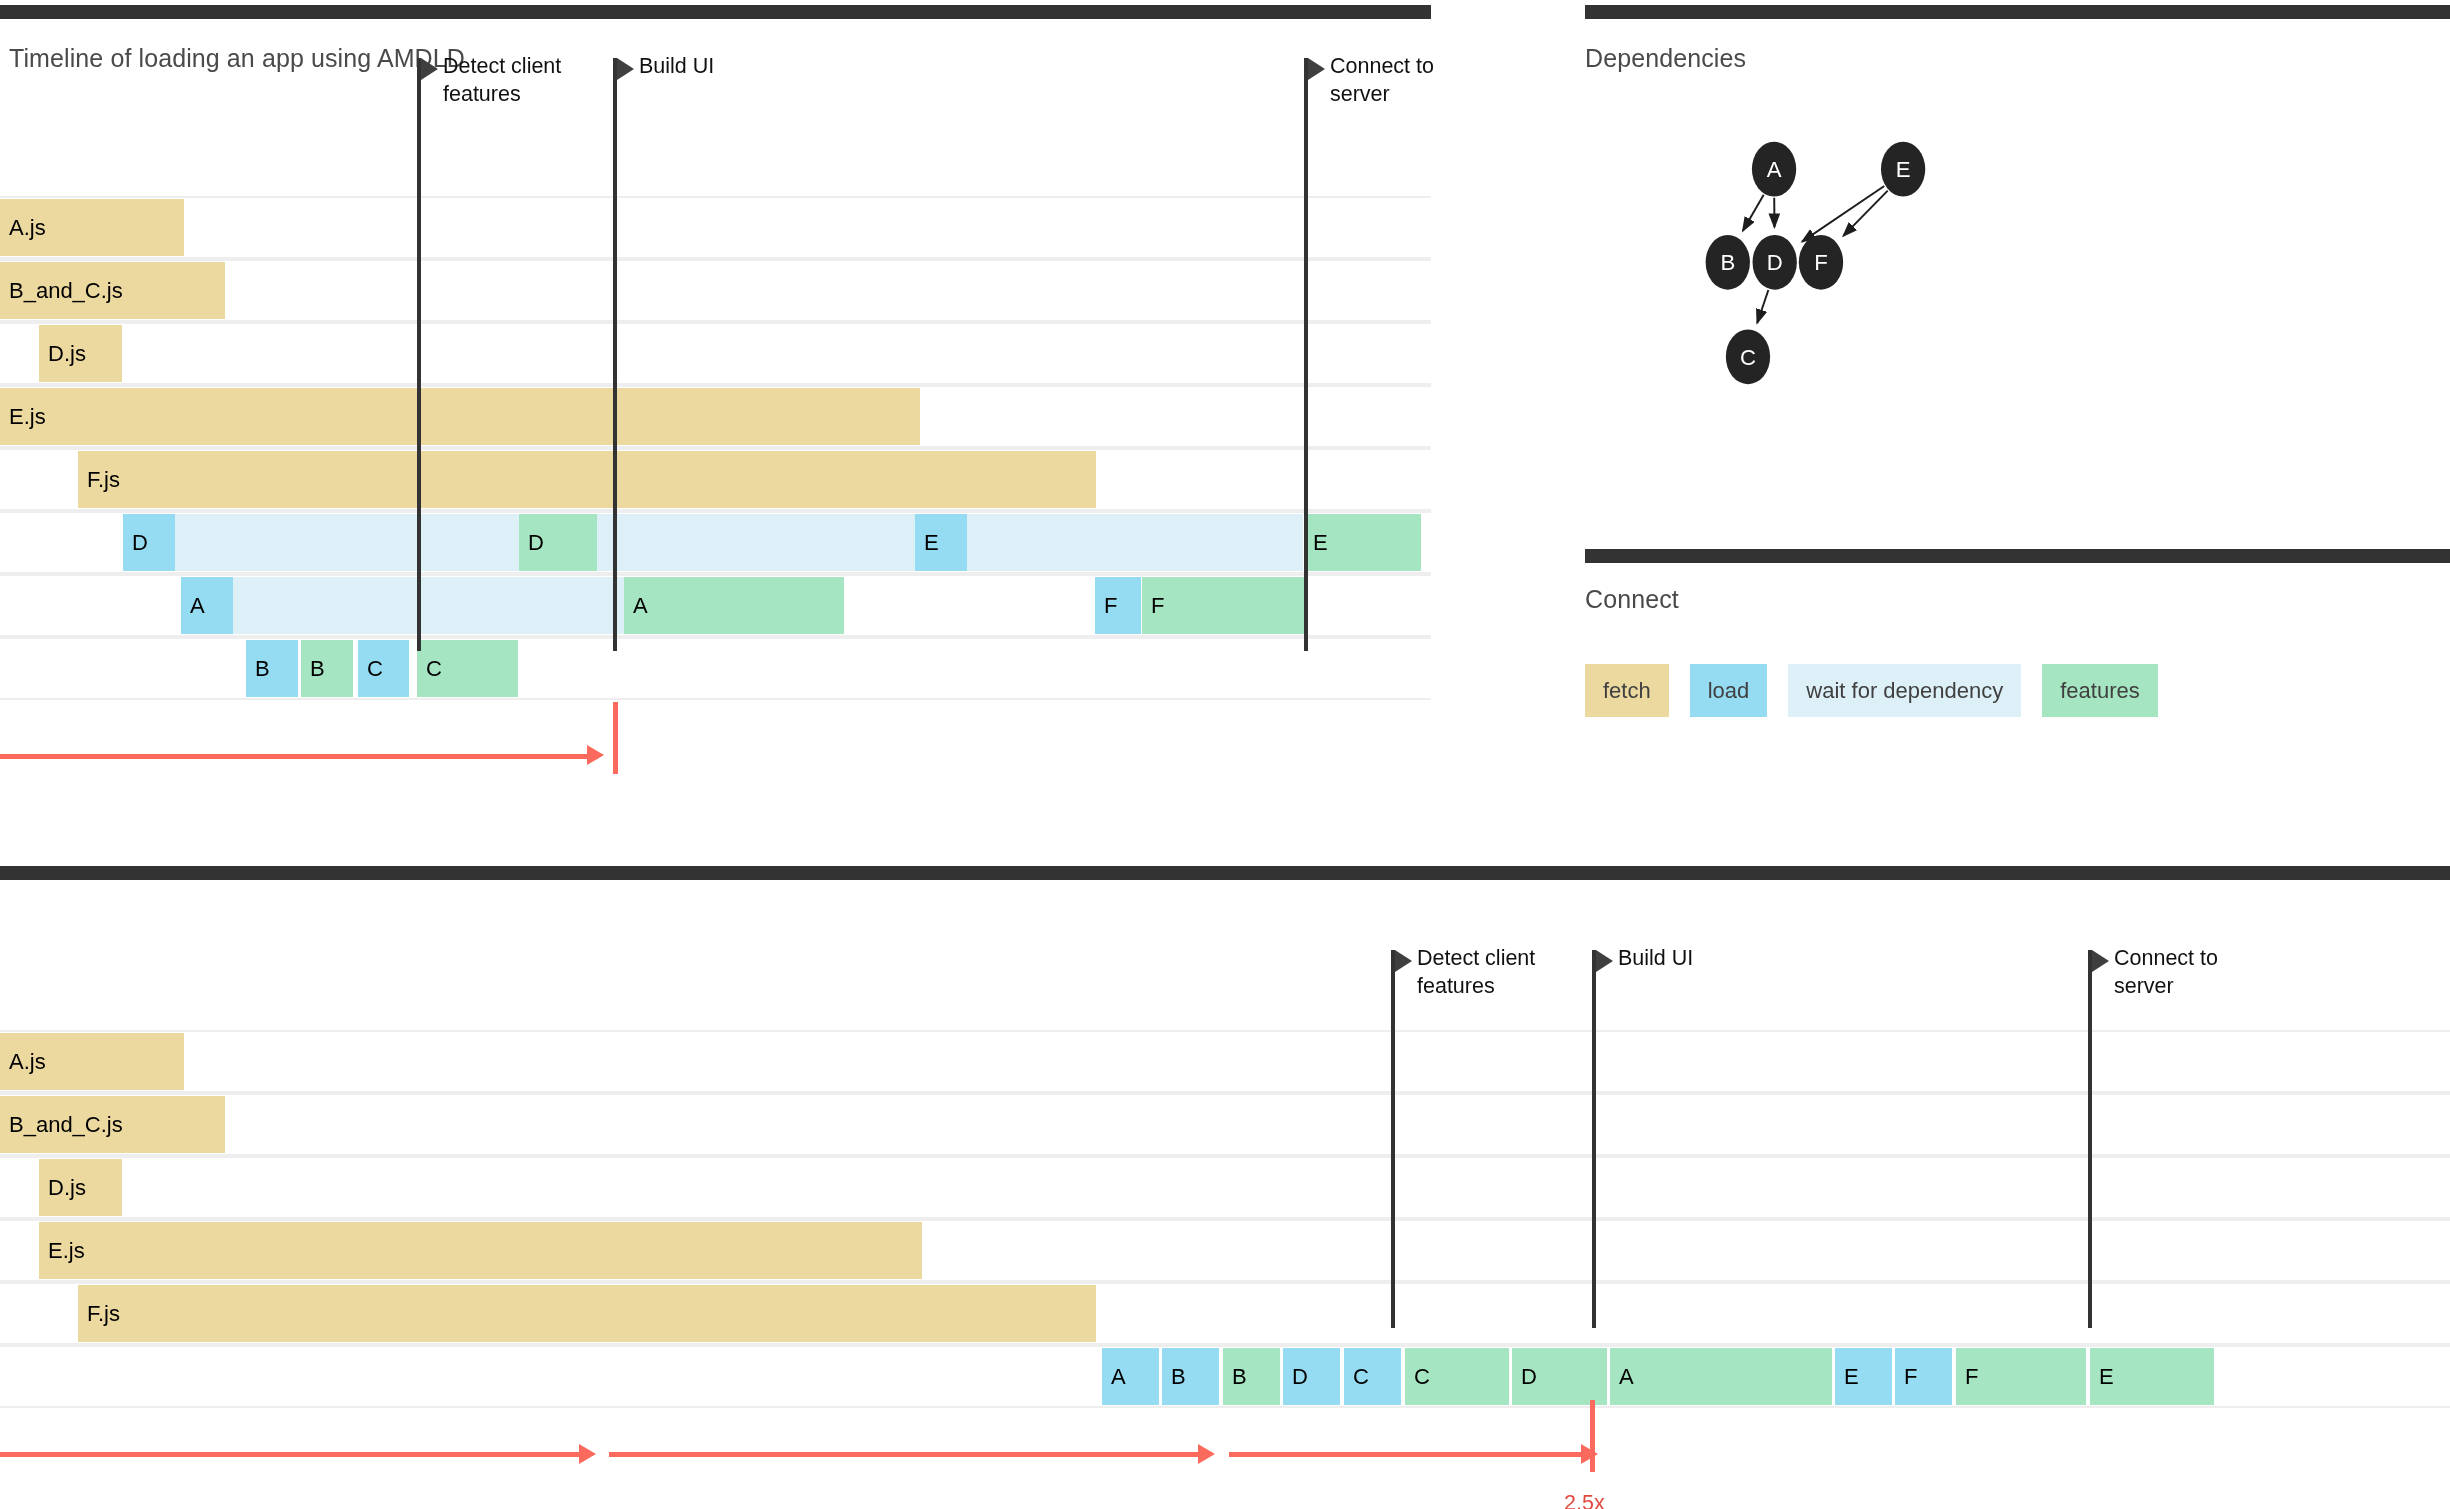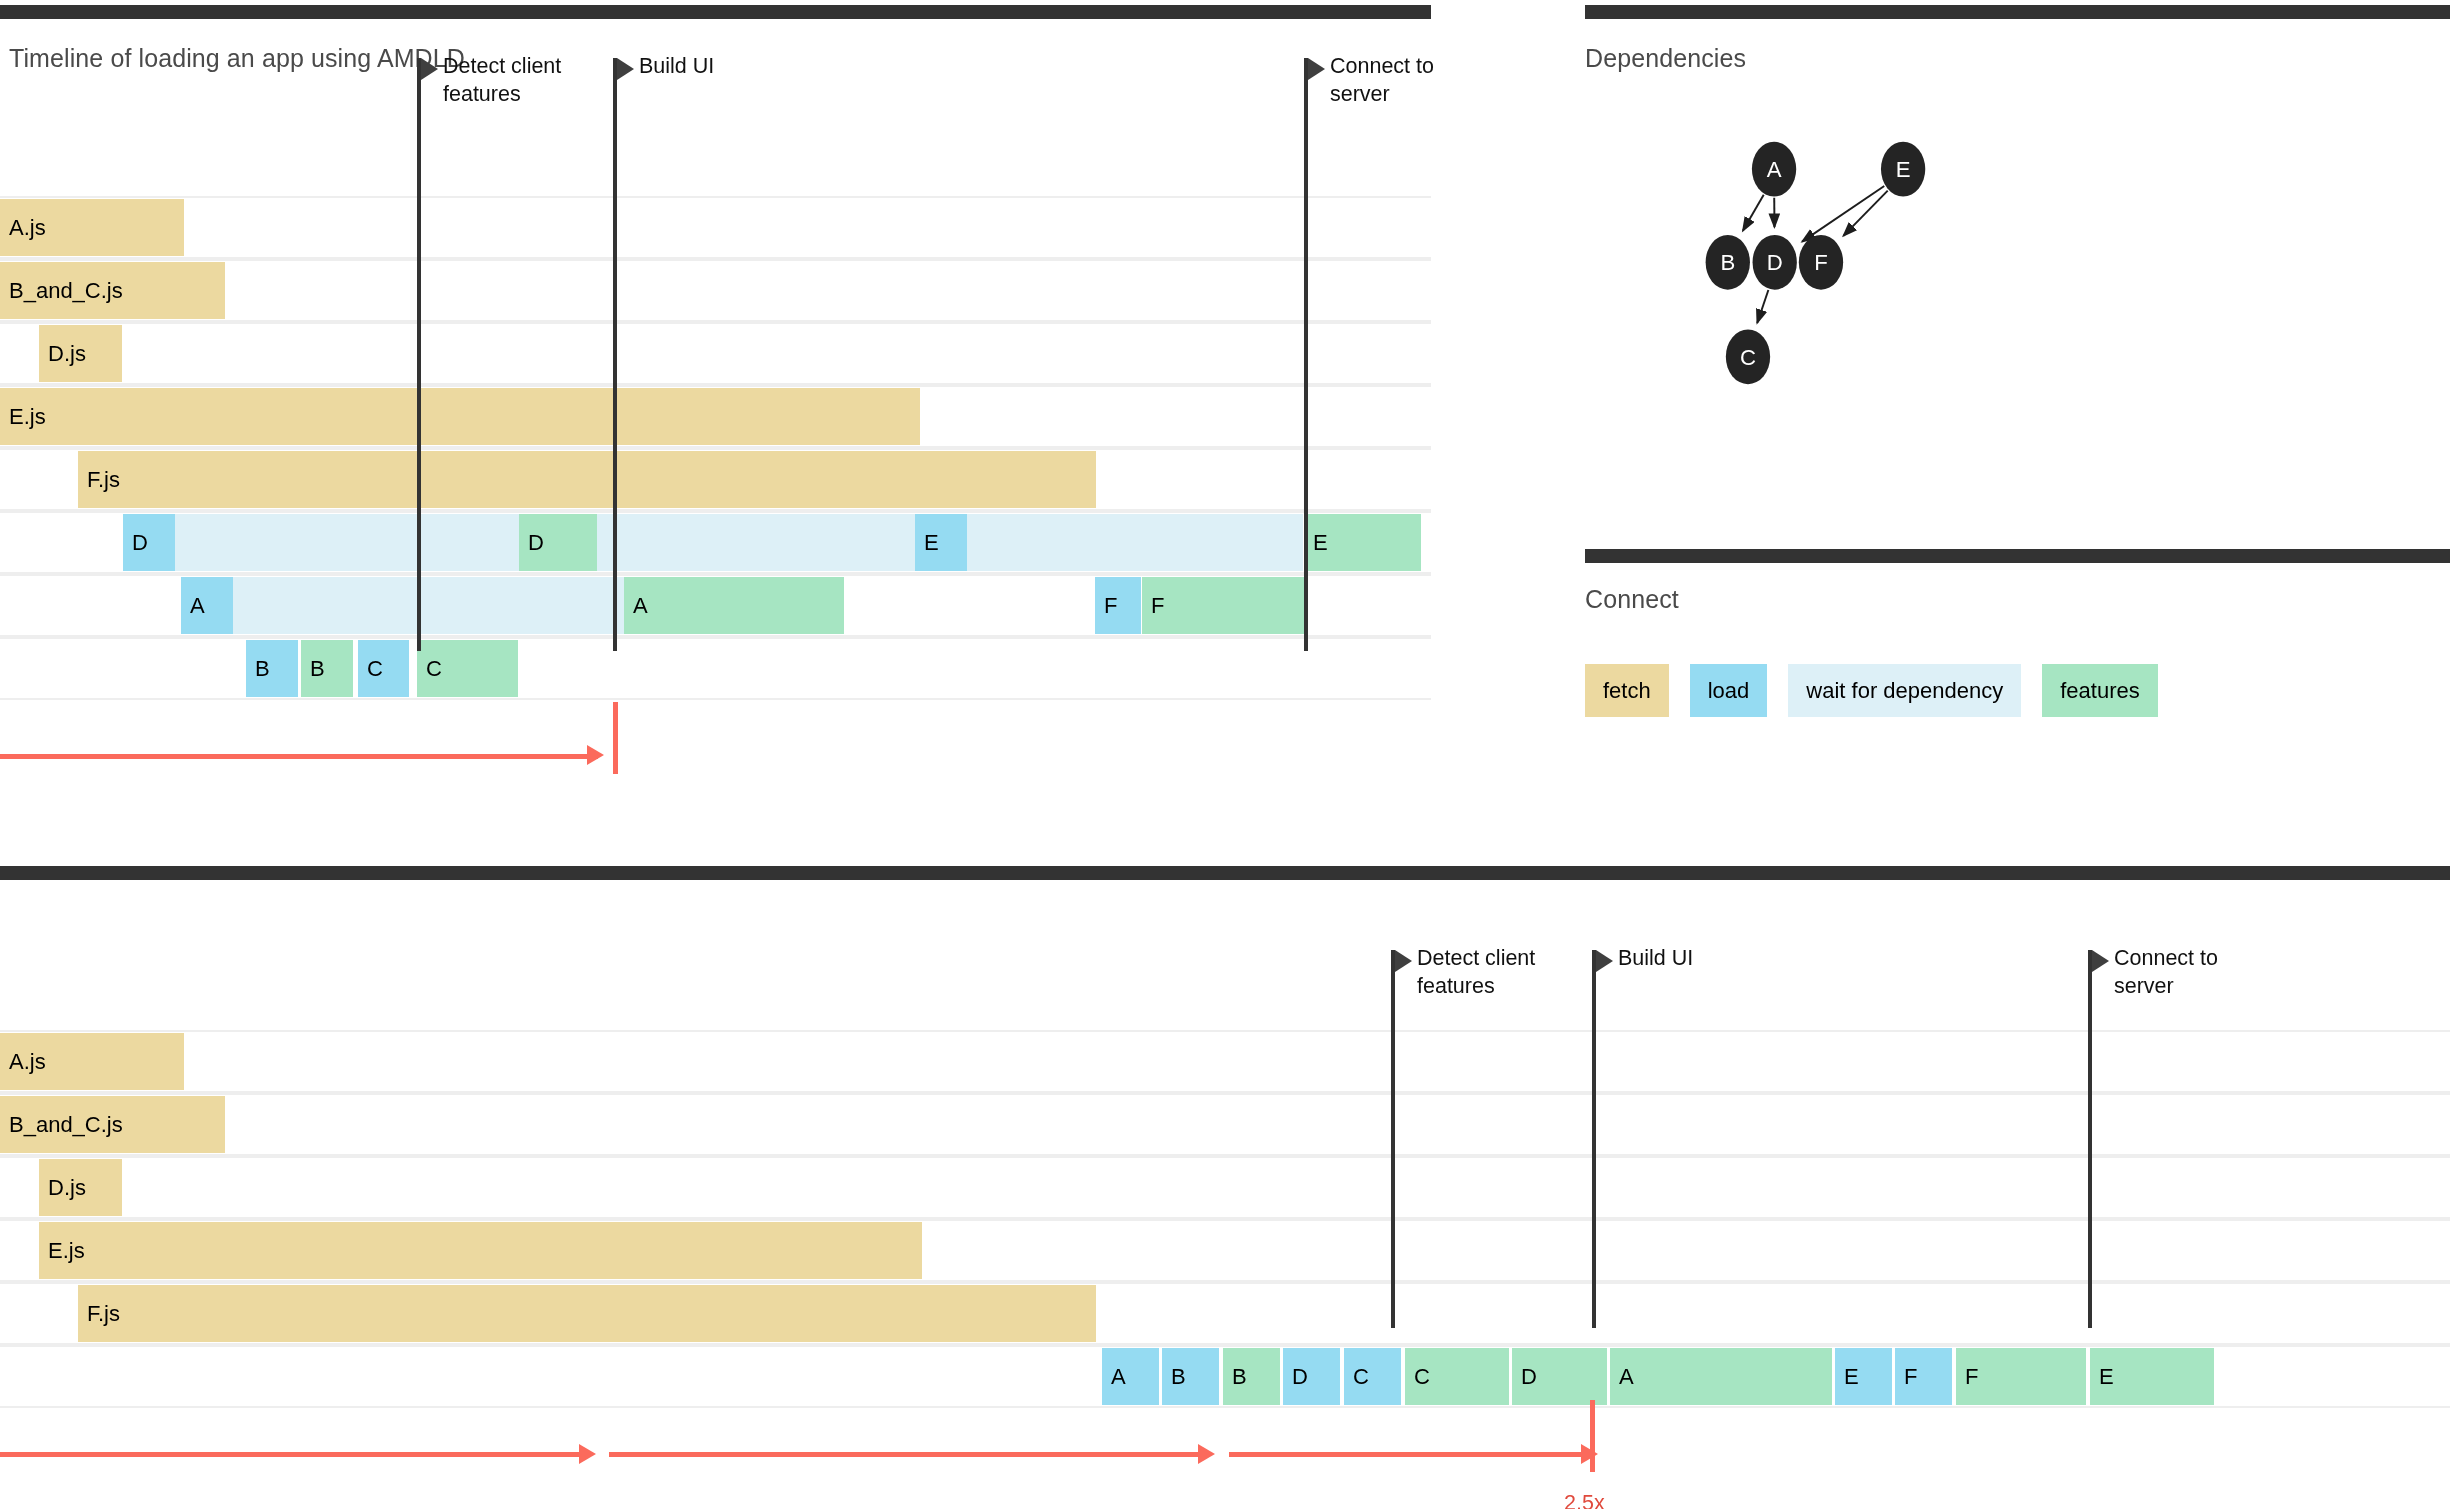--- a/index.html
+++ b/index.html
@@ -104,21 +104,21 @@
 
   
   #legend-items {
     position: absolute; left: 1585px; top: 664px;
     display: flex; align-items: flex-start; gap: 21px;
   }
   .legend-chip {
     height: 53px;
     display: flex; align-items: center; justify-content: center;
     padding: 0 18px;
-    font-size: 22px; color: #000000;
+    font-size: 22px; color: #404040;
     white-space: nowrap;
   }
   .legend-chip.fetch   { background: #ecd9a0; }
   .legend-chip.load    { background: #95dbf2; }
   .legend-chip.wait    { background: #ddf0f7; }
   .legend-chip.execute { background: #a6e5c2; }
 </style>
 </head>
 <body>
 

